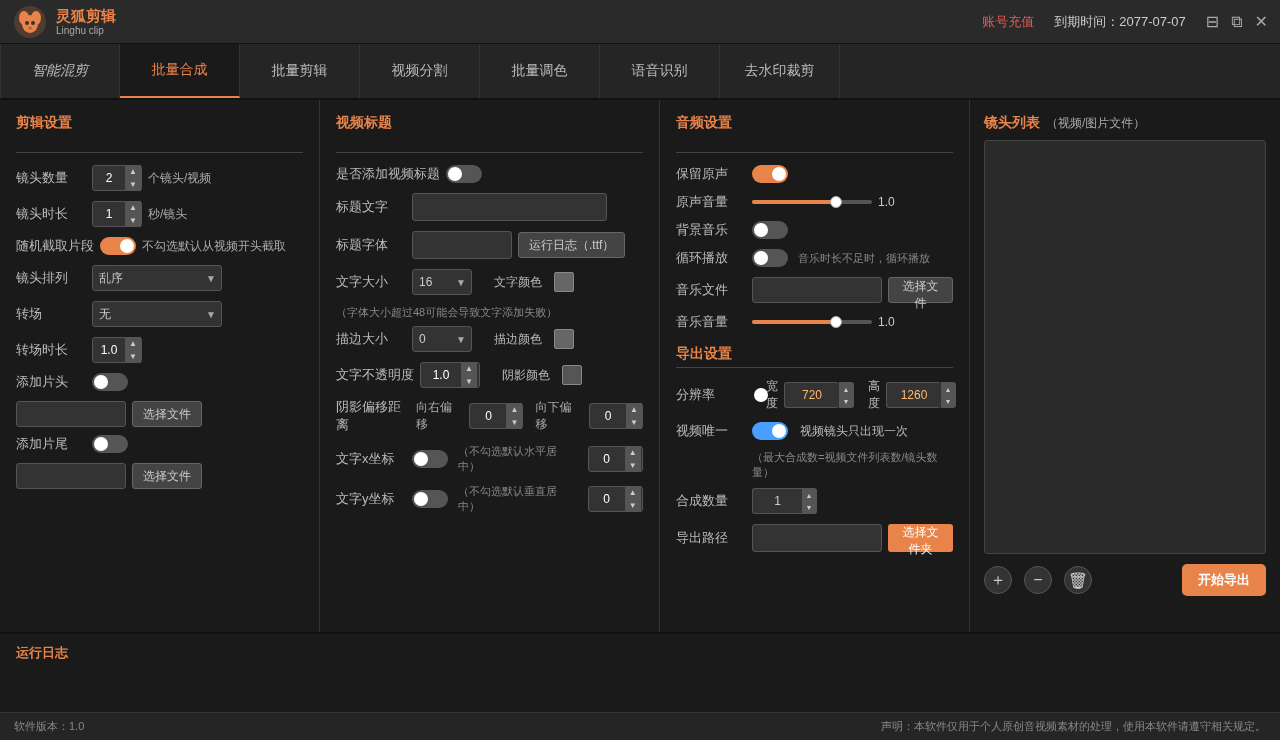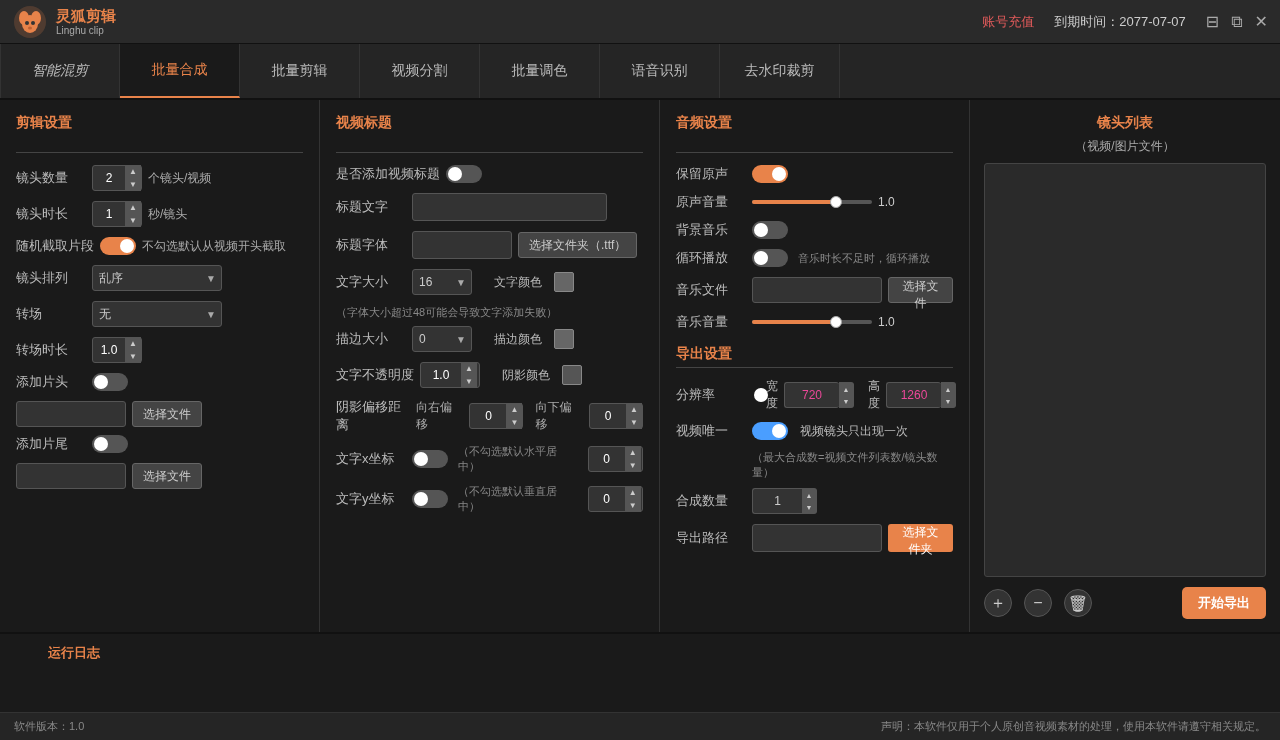--- a/index.html
+++ b/index.html
@@ -348,21 +348,21 @@
       width: 14px;
       height: 14px;
       background: #fff;
       border-radius: 50%;
       top: 2px;
       left: 2px;
     }
     .dim-input {
       background: #333;
       border: 1px solid #555;
-      color: #ec4899;
+      color: #fdba74;
       height: 26px;
       width: 55px;
       text-align: center;
       font-size: 12px;
       border-radius: 3px;
       border-right: none;
     }
     .dim-arrows {
       display: flex;
       flex-direction: column;
@@ -468,21 +468,20 @@
       background: #1a1a1a;
       border-top: 2px solid #111;
       padding: 10px 16px;
       height: 80px;
     }
     .log-title {
       color: #e8834a;
       font-size: 13px;
       font-weight: bold;
       margin-bottom: 6px;
-      margin-left: 32px;
     }
 
     
     .status-bar {
       background: #252525;
       height: 28px;
       display: flex;
       align-items: center;
       justify-content: space-between;
       padding: 0 14px;
@@ -647,21 +646,21 @@
     </div>
 
     <div class="form-row">
       <span class="form-label">标题文字</span>
       <input class="text-input-lg" type="text" style="width: 195px;">
     </div>
 
     <div class="form-row">
       <span class="form-label">标题字体</span>
       <input class="text-input-lg" type="text" style="width: 100px;">
-      <button class="btn-file">选择文件夹（.ttf）</button>
+      <button class="btn-file">运行日志（.ttf）</button>
     </div>
 
     <div class="form-row">
       <span class="form-label">文字大小</span>
       <div class="select-wrap">
         <select class="select-box select-box-sm">
           <option>16</option>
           <option>12</option>
           <option>20</option>
           <option>24</option>
@@ -834,21 +833,21 @@
     </div>
 
     <div class="form-row">
       <span class="form-label">导出路径</span>
       <input class="export-path-input" type="text" style="">
       <button class="btn-orange">选择文件夹</button>
     </div>
   </div>
 
   <div class="shot-panel">
-    <div style="display:flex;align-items:center;gap:6px;margin-bottom:8px;flex-direction:column;">
+    <div style="display:flex;align-items:center;gap:6px;margin-bottom:8px;">
       <span style="color:#e8834a;font-size:14px;font-weight:bold;">镜头列表</span>
       <span style="color:#aaa;font-size:12px;">（视频/图片文件）</span>
     </div>
     <div class="shot-preview">
       
     </div>
     <div class="shot-controls">
       <button class="icon-btn">
         <span>＋</span>
       </button>

